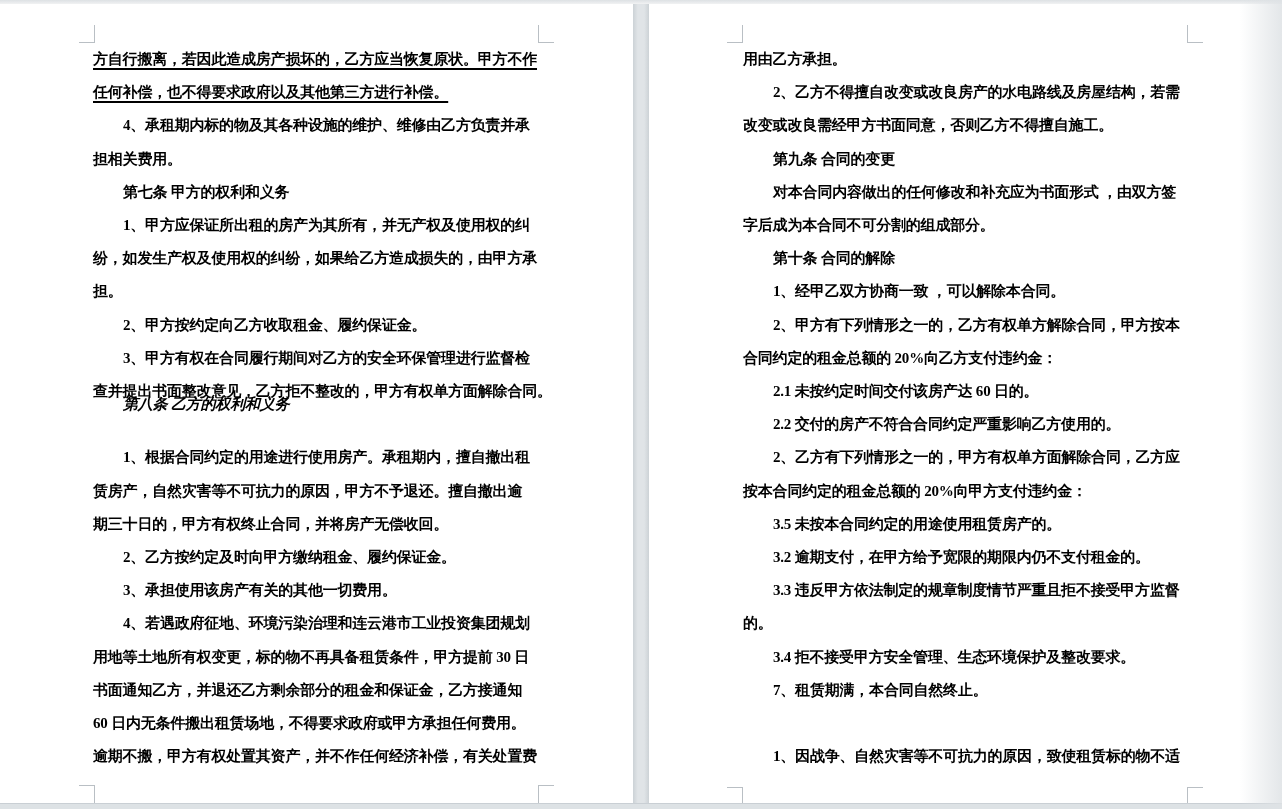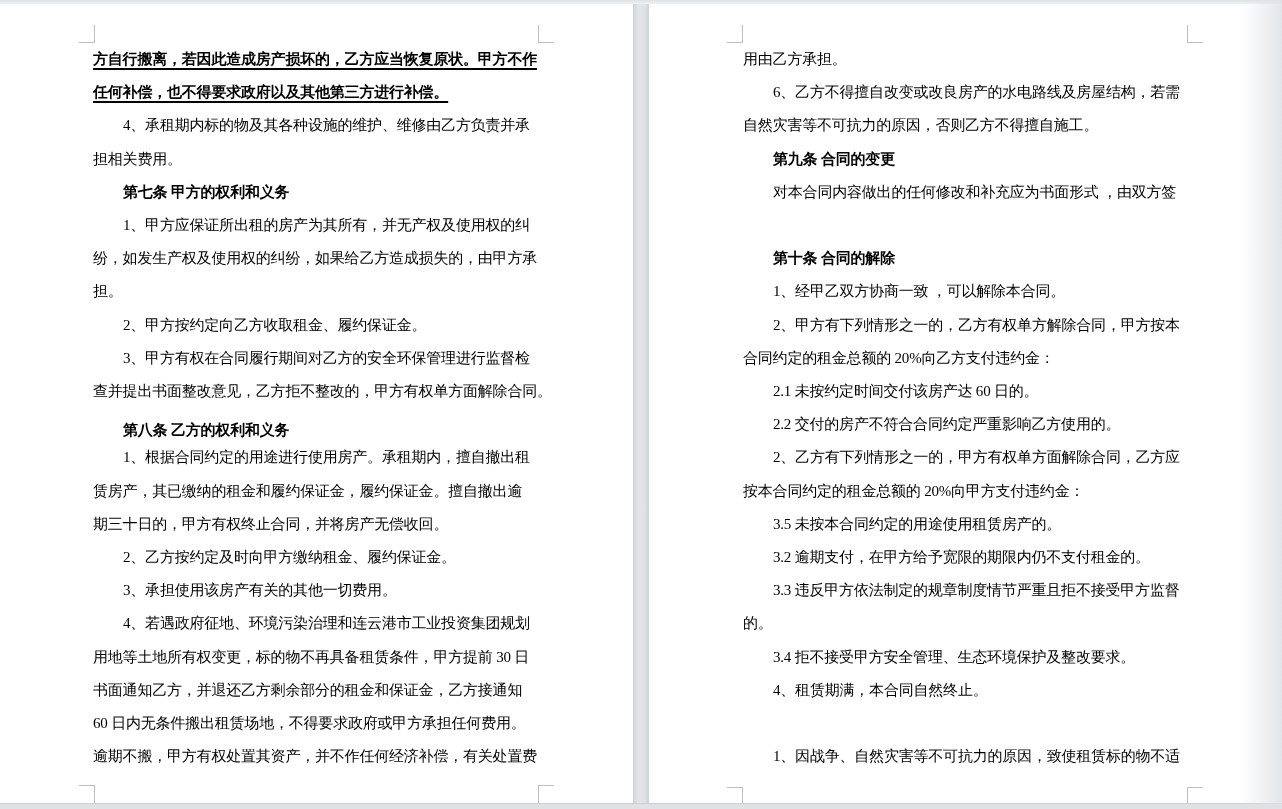--- a/index.html
+++ b/index.html
@@ -18,21 +18,21 @@
     background:linear-gradient(90deg,#ccd2d6 0,#e0e4e7 30%,#e0e4e7 70%,#ccd2d6 100%);}
   .right-shade{position:absolute;right:0;top:0;width:42px;height:809px;pointer-events:none;
     background:linear-gradient(90deg,rgba(222,226,229,0) 0%,rgba(222,226,229,0.85) 100%);}
   
   .page{position:absolute;top:4px;width:633px;height:799px;background:#ffffff;}
   .page.left{left:0;}
   .page.right{left:649px;}
   
   .line{
     position:absolute;left:93px;height:33px;line-height:33px;
-    font-size:15px;letter-spacing:-0.2px;white-space:nowrap;
+    font-size:15px;letter-spacing:-0.2px;white-space:nowrap;font-weight:bold;
   }
   .page.right .line{left:94px;}
   .line.ind{padding-left:30px;}
   .line.bold{font-weight:bold;}
   .line.u{text-decoration:underline;text-decoration-thickness:1.5px;text-underline-offset:4px;}
   
   .mark{position:absolute;width:16px;height:18px;box-sizing:border-box;}
   .mark.tl{border-right:1px solid #b9bfc4;border-bottom:1px solid #b9bfc4;}
   .mark.tr{border-left:1px solid #b9bfc4;border-bottom:1px solid #b9bfc4;}
   .mark.bl{border-right:1px solid #b9bfc4;border-top:1px solid #b9bfc4;}
@@ -62,57 +62,58 @@
       <div class="line bold u" style="top: 72.2px;">任何补偿，也不得要求政府以及其他第三方进行补偿。</div>
       <div class="line ind" style="top: 105.4px;">4、承租期内标的物及其各种设施的维护、维修由乙方负责并承</div>
       <div class="line" style="top: 138.6px;">担相关费用。</div>
       <div class="line bold ind" style="top: 171.8px;">第七条 甲方的权利和义务</div>
       <div class="line ind" style="top: 205px;">1、甲方应保证所出租的房产为其所有，并无产权及使用权的纠</div>
       <div class="line" style="top: 238.2px;">纷，如发生产权及使用权的纠纷，如果给乙方造成损失的，由甲方承</div>
       <div class="line" style="top: 271.4px;">担。</div>
       <div class="line ind" style="top: 304.6px;">2、甲方按约定向乙方收取租金、履约保证金。</div>
       <div class="line ind" style="top: 337.8px;">3、甲方有权在合同履行期间对乙方的安全环保管理进行监督检</div>
       <div class="line" style="top: 371px;">查并提出书面整改意见，乙方拒不整改的，甲方有权单方面解除合同。</div>
-      <div class="line bold ind" style="top: 410px;">第八条 乙方的权利和义务</div>
+      <div class="line bold ind" style="top: 384px; font-style: italic;">第八条 乙方的权利和义务</div>
       <div class="line ind" style="top: 437.4px;">1、根据合同约定的用途进行使用房产。承租期内，擅自撤出租</div>
-      <div class="line" style="top: 470.6px;">赁房产，其已缴纳的租金和履约保证金，履约保证金。擅自撤出逾</div>
+      <div class="line" style="top: 470.6px;">赁房产，自然灾害等不可抗力的原因，甲方不予退还。擅自撤出逾</div>
       <div class="line" style="top: 503.8px;">期三十日的，甲方有权终止合同，并将房产无偿收回。</div>
       <div class="line ind" style="top: 537px;">2、乙方按约定及时向甲方缴纳租金、履约保证金。</div>
       <div class="line ind" style="top: 570.2px;">3、承担使用该房产有关的其他一切费用。</div>
       <div class="line ind" style="top: 603.4px;">4、若遇政府征地、环境污染治理和连云港市工业投资集团规划</div>
       <div class="line" style="top: 636.6px;">用地等土地所有权变更，标的物不再具备租赁条件，甲方提前 30 日</div>
       <div class="line" style="top: 669.8px;">书面通知乙方，并退还乙方剩余部分的租金和保证金，乙方接通知</div>
       <div class="line" style="top: 703px;">60 日内无条件搬出租赁场地，不得要求政府或甲方承担任何费用。</div>
       <div class="line" style="top: 736.2px;">逾期不搬，甲方有权处置其资产，并不作任何经济补偿，有关处置费</div>
     </div>
 
   <div class="page right">
     <div class="mark tl"></div>
     <div class="mark tr"></div>
     <div class="mark bl"></div>
     <div class="mark br"></div>
   <div class="line" style="top: 39px;">用由乙方承担。</div>
-      <div class="line ind" style="top: 72.2px;">6、乙方不得擅自改变或改良房产的水电路线及房屋结构，若需</div>
-      <div class="line" style="top: 105.4px;">自然灾害等不可抗力的原因，否则乙方不得擅自施工。</div>
+      <div class="line ind" style="top: 72.2px;">2、乙方不得擅自改变或改良房产的水电路线及房屋结构，若需</div>
+      <div class="line" style="top: 105.4px;">改变或改良需经甲方书面同意，否则乙方不得擅自施工。</div>
       <div class="line ind" style="top: 171.8px;">对本合同内容做出的任何修改和补充应为书面形式 ，由双方签</div>
       <div class="line bold ind" style="top: 138.6px;">第九条 合同的变更</div>
+      <div class="line" style="top: 205px;">字后成为本合同不可分割的组成部分。</div>
       <div class="line bold ind" style="top: 238.2px;">第十条 合同的解除</div>
       <div class="line ind" style="top: 271.4px;">1、经甲乙双方协商一致 ，可以解除本合同。</div>
       <div class="line ind" style="top: 304.6px;">2、甲方有下列情形之一的，乙方有权单方解除合同，甲方按本</div>
       <div class="line" style="top: 337.8px;">合同约定的租金总额的 20%向乙方支付违约金：</div>
       <div class="line ind" style="top: 371px;">2.1  未按约定时间交付该房产达 60 日的。</div>
       <div class="line ind" style="top: 404.2px;">2.2  交付的房产不符合合同约定严重影响乙方使用的。</div>
       <div class="line ind" style="top: 437.4px;">2、乙方有下列情形之一的，甲方有权单方面解除合同，乙方应</div>
       <div class="line" style="top: 470.6px;">按本合同约定的租金总额的 20%向甲方支付违约金：</div>
       <div class="line ind" style="top: 503.8px;">3.5 未按本合同约定的用途使用租赁房产的。</div>
       <div class="line ind" style="top: 537px;">3.2 逾期支付，在甲方给予宽限的期限内仍不支付租金的。</div>
       <div class="line ind" style="top: 570.2px;">3.3 违反甲方依法制定的规章制度情节严重且拒不接受甲方监督</div>
       <div class="line" style="top: 603.4px;">的。</div>
       <div class="line ind" style="top: 636.6px;">3.4 拒不接受甲方安全管理、生态环境保护及整改要求。</div>
-      <div class="line ind" style="top: 669.8px;">4、租赁期满，本合同自然终止。</div>
+      <div class="line ind" style="top: 669.8px;">7、租赁期满，本合同自然终止。</div>
       <div class="line ind" style="top: 736.2px;">1、因战争、自然灾害等不可抗力的原因，致使租赁标的物不适</div>
     </div>
 
   <div class="page-gap"></div>
   <div class="top-strip"></div>
   <div class="bottom-strip"></div>
   <div class="right-shade"></div>
 
 </div>
 

